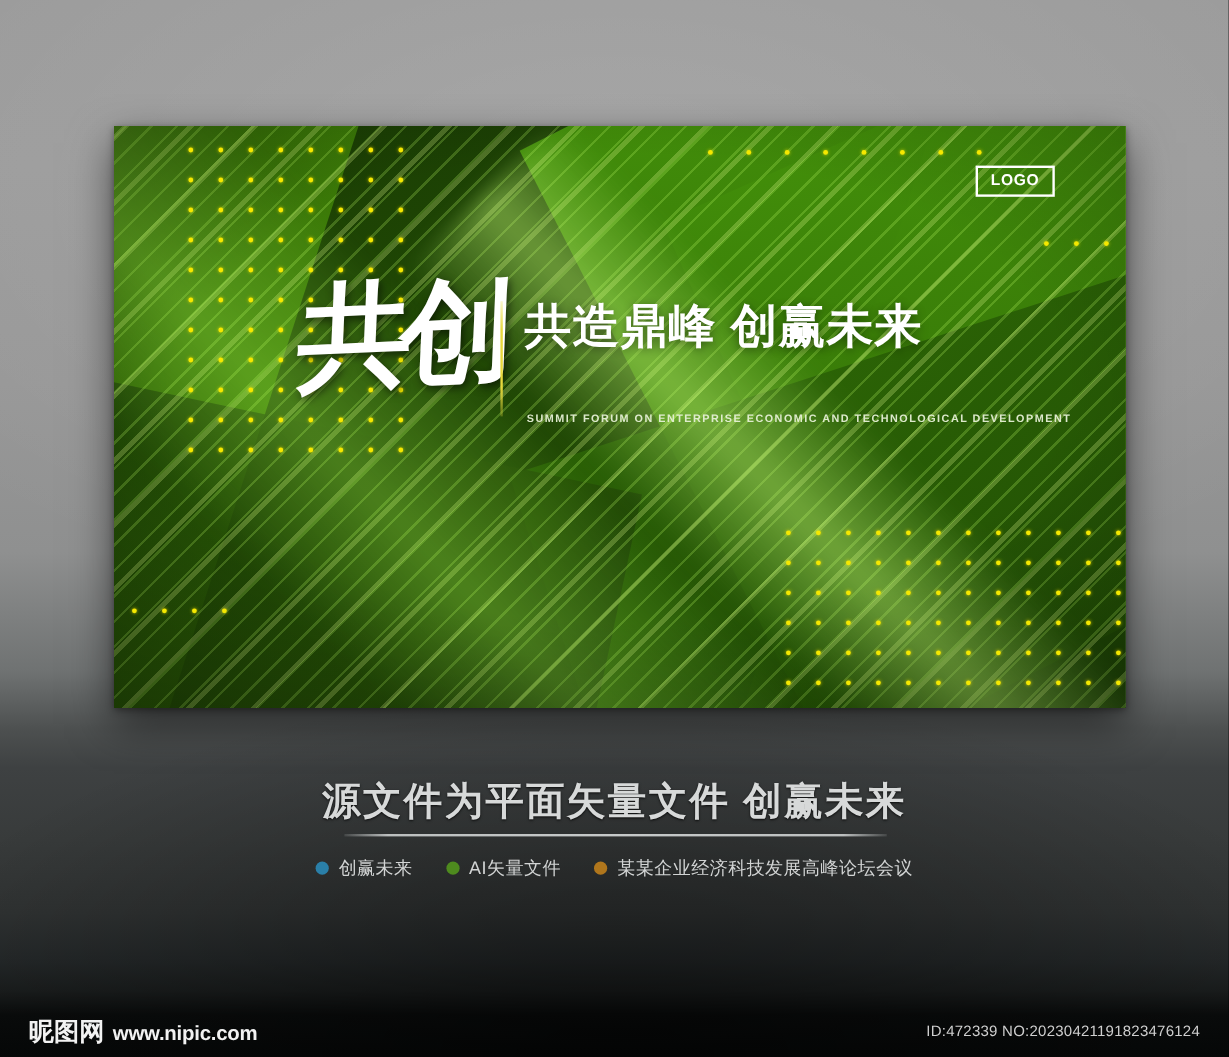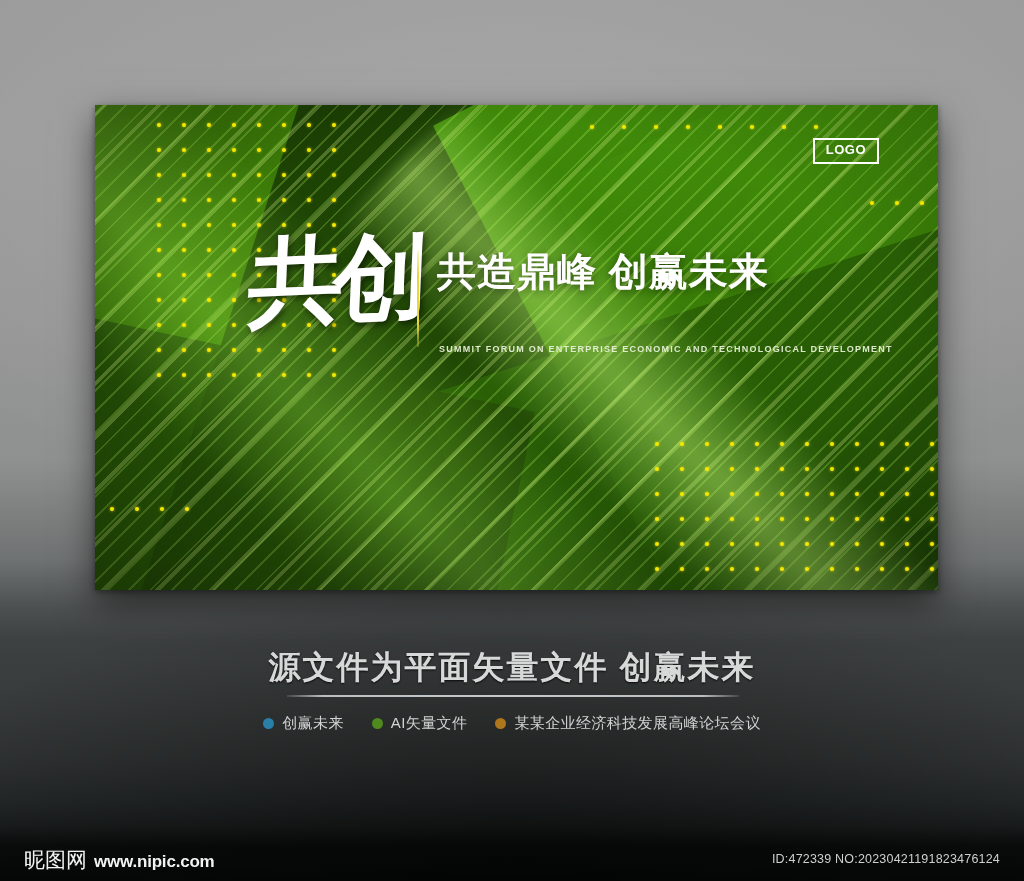--- a/index.html
+++ b/index.html
@@ -158,21 +158,21 @@
   }
   .bullet-item { display:flex; align-items:center; gap:8px; white-space:nowrap; }
   .bullet-dot { width:11px; height:11px; border-radius:50%; flex:0 0 auto; }
 
   
   #footer-brand {
     position:absolute; left:24px; top:846px;
     display:flex; align-items:baseline; gap:7px;
     color:#f2f2f2;
   }
-  #footer-cn { font-size:21px; font-weight:normal; letter-spacing:0px;
+  #footer-cn { font-size:21px; font-weight:bold; letter-spacing:0px;
                font-family:"DejaVu Sans","Liberation Sans",sans-serif; }
   #footer-url { font-size:17px; font-weight:bold; letter-spacing:-.2px; }
   #footer-id {
     position:absolute; right:24px; top:852px;
     color:#cfcfcf; font-size:12.5px; letter-spacing:.2px; white-space:nowrap;
   }
 </style>
 </head>
 <body>
 

